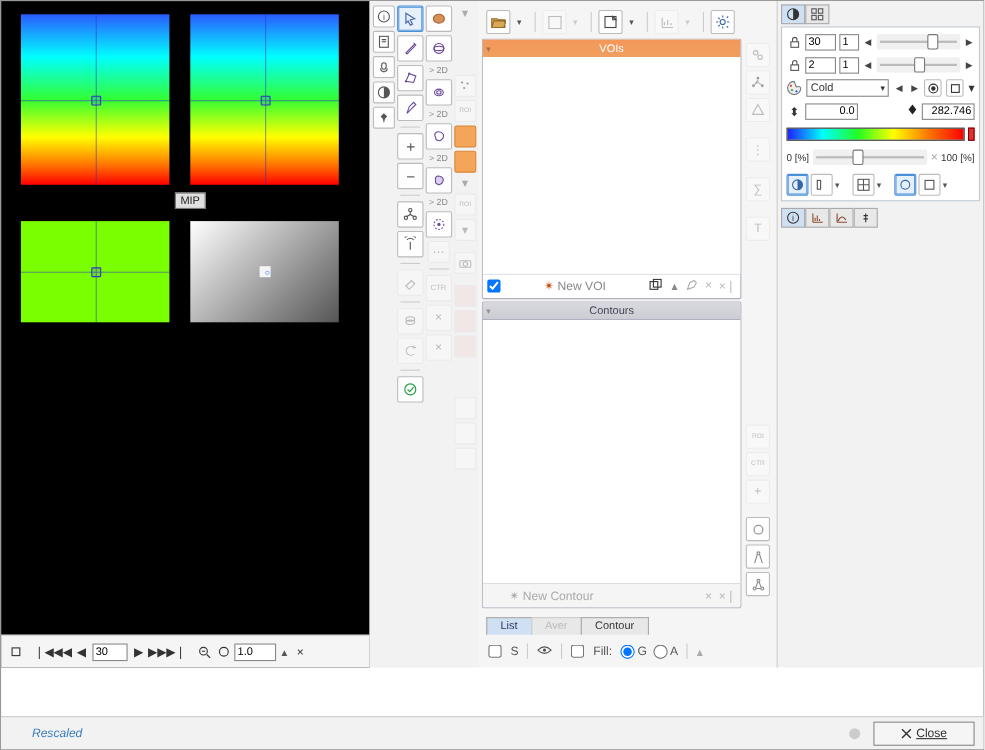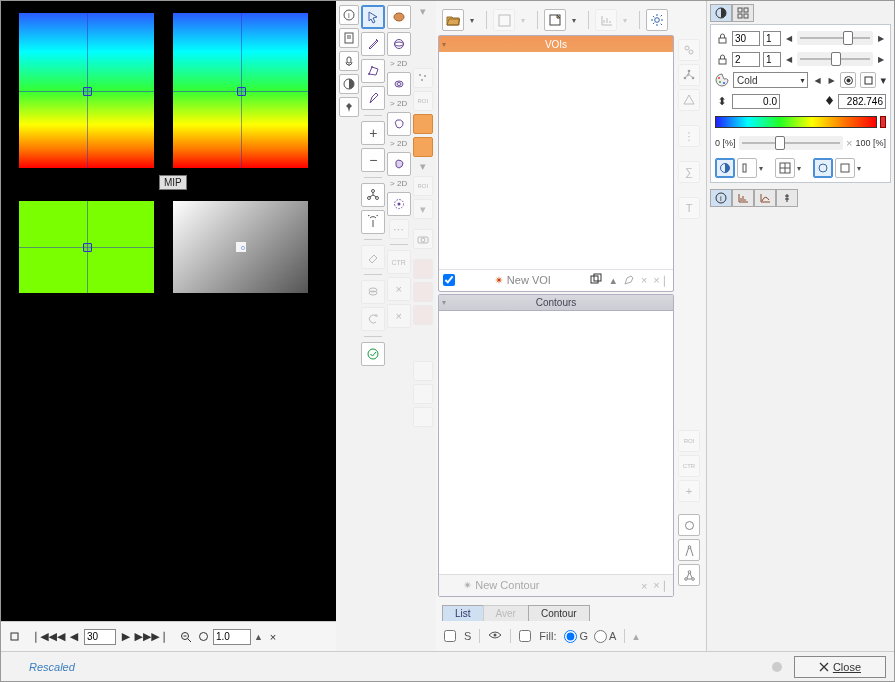--- a/index.html
+++ b/index.html
@@ -112,21 +112,21 @@
   .toolrow .dd{width:8px;font-size:8px;color:#555;}
   
   .rtabs2{margin-top:4px;}
   .rinfo{flex:1;background:#fff;border:1px solid #c0c8d0;padding:4px;font-size:10px;color:#444;overflow:auto;}
   .rbottom{height:60px;display:flex;flex-direction:column;gap:2px;padding:2px;border:1px solid #c0c8d0;background:#fff;margin-top:2px;}
   .rbottom .rw{display:flex;align-items:center;gap:3px;font-size:10px;}
   .rbottom .rw .lb{width:26px;text-align:right;color:#222;}
   .rbottom .rw input{flex:1;height:14px;border:1px solid #888;font-size:10px;}
   .upd{display:flex;align-items:center;justify-content:flex-end;gap:4px;font-size:10px;}
 
-  .footer { height:30px; background:#f2f2f2; border-top:1px solid #ccc; display:flex; align-items:center; padding:0 8px; gap:12px;}
+  .footer { height:30px; background:#f2f2f2; border-top:1px solid #ccc; display:flex; align-items:center; padding:0 8px; gap:12px;margin-top:44px;}
   .footer .status{flex:1;color:#3a7ebf;font-style:italic;padding-left:20px;}
   .footer .dot{width:10px;height:10px;border-radius:50%;background:#ccc;}
   .closebtn{height:22px;padding:0 24px;border:1px solid #888;background:#f5f5f5;display:flex;align-items:center;gap:4px;cursor:pointer;font-size:11px;}
   .closebtn .u{text-decoration:underline;}
   
   .pct{font-size:9px;color:#333;}
 </style>
 </head>
 <body>
 

